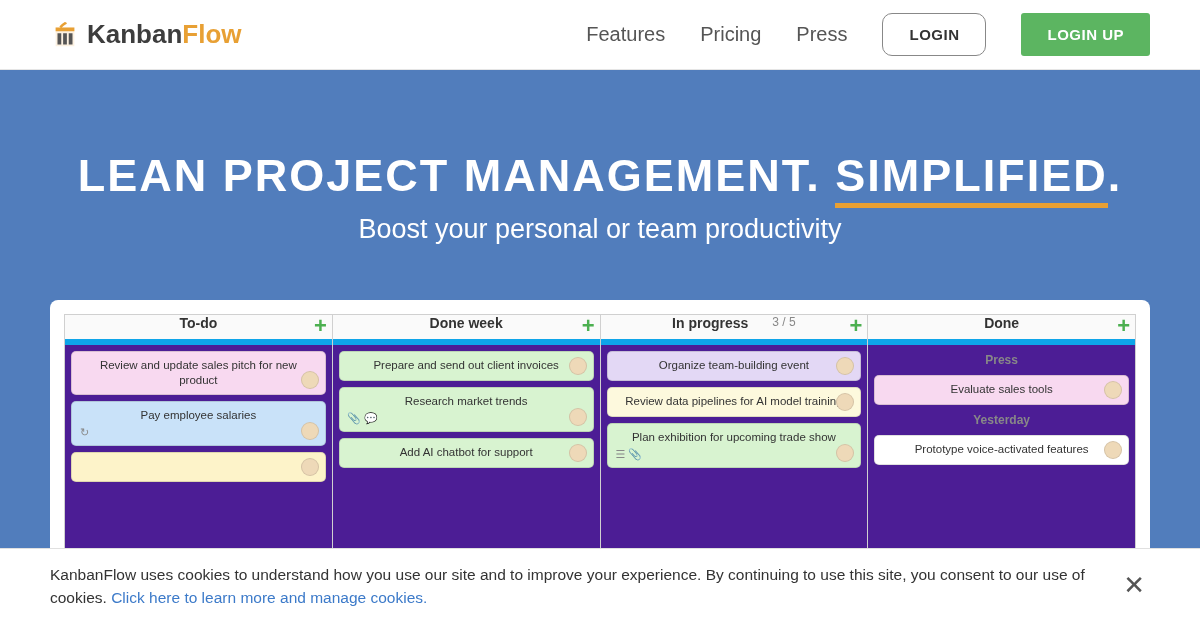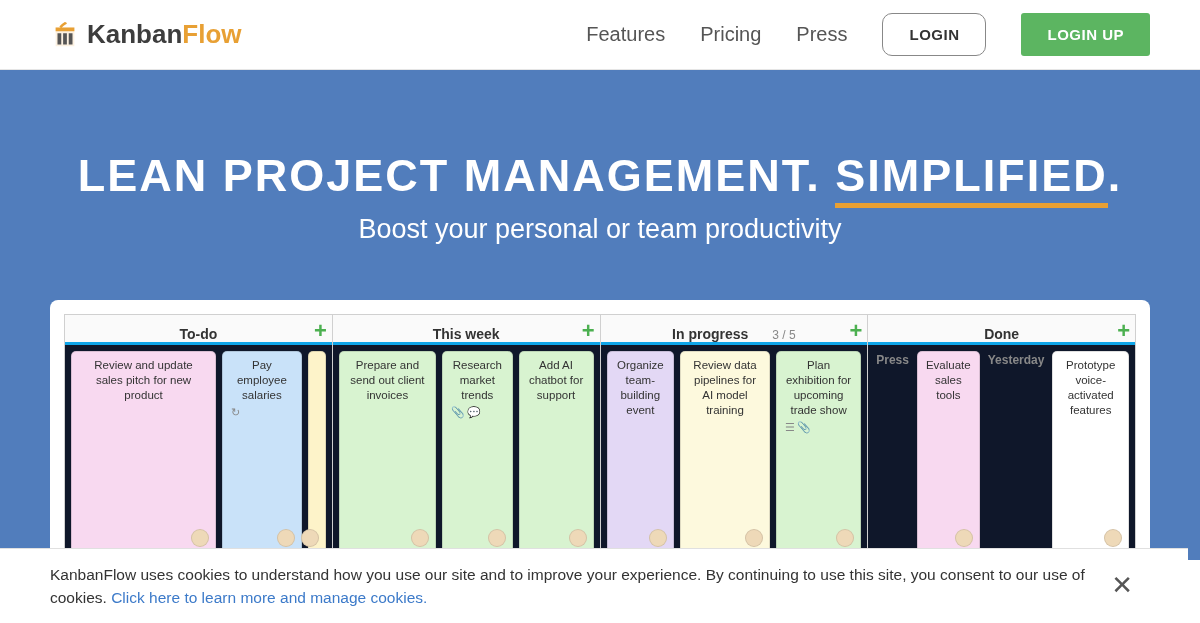--- a/index.html
+++ b/index.html
@@ -14,37 +14,37 @@
 .login-btn{border:1.5px solid #888;background:#fff;color:#333;font-size:15px;font-weight:700;padding:12px 26px;cursor:pointer;border-radius:10px;letter-spacing:.5px}
 .signup-btn{background:#5cb561;color:#fff;border:none;font-size:15px;font-weight:700;padding:13px 26px;cursor:pointer;border-radius:3px;letter-spacing:.5px}
 .hero{background:#517dbc;padding:80px 0 0 0;text-align:center;height:490px;position:relative}
 .hero h1{color:#fff;font-size:45px;font-weight:700;letter-spacing:2px;margin-bottom:12px}
 .hero h1 .simplified{border-bottom:5px solid #e8a034;padding-bottom:2px}
 .hero .sub{color:#fff;font-size:27px;font-weight:500}
 .board-frame{background:#fff;margin:55px 50px 0 50px;border-radius:8px 8px 0 0;padding:14px 14px 0 14px;height:260px;overflow:hidden}
 .board{background:#f0f0f0;border:1px solid #d0d0d0;height:100%;display:flex}
 .col{flex:1;border-right:1px solid #d0d0d0;display:flex;flex-direction:column}
 .col:last-child{border-right:none}
-.col-head{height:30px;background:#fafafa;border-bottom:3px solid #0ea5e9;display:flex;align-items:flex-end;justify-content:center;position:relative;font-size:14px;font-weight:600;color:#333}
+.col-head{height:30px;background:#fafafa;border-bottom:6px solid #0ea5e9;display:flex;align-items:flex-start;justify-content:center;position:relative;font-size:14px;font-weight:600;color:#333}
 .col-head .wip{font-weight:400;color:#888;font-size:12px;margin-left:24px}
 .plus-icon{position:absolute;right:5px;color:#4cb050;font-size:22px;font-weight:700;cursor:pointer;line-height:1}
-.col-body{padding:6px;display:flex;flex-direction:row;gap:6px;background:#0f172a;flex:1}
+.col-body{padding:6px;display:flex;flex-direction:column;gap:6px;background:#4c1d95;flex:1}
 .subhead{font-size:12px;color:#888;font-weight:600;padding:2px 2px}
 .card{border-radius:5px;padding:6px 8px;font-size:11.5px;color:#333;border:1px solid rgba(0,0,0,.12);position:relative;min-height:30px;display:flex;flex-direction:column;gap:3px}
 .card .title{line-height:1.3}
 .card .avatar{position:absolute;right:6px;bottom:5px;width:18px;height:18px;border-radius:50%;background:#eed9b8;border:1px solid rgba(0,0,0,.1)}
 .card .meta{display:flex;gap:5px;color:#888;font-size:11px}
 .pink{background:#f8d9f0}
 .blue{background:#c9e2f9}
 .yellow{background:#fdf3c9}
 .green{background:#d8f3d0}
 .purple{background:#e3d8f5}
 .white{background:#fff}
 .lyellow{background:#fdf9dd}
-.cookie{position:absolute;bottom:0;left:0;right:12px;background:#fff;border-top:1px solid #e0e0e0;padding:14px 50px;display:flex;align-items:center;justify-content:space-between;gap:20px}
+.cookie{position:absolute;bottom:0;left:0;right:0;background:#fff;border-top:1px solid #e0e0e0;padding:14px 50px;display:flex;align-items:center;justify-content:space-between;gap:20px}
 .cookie-text{font-size:15.5px;color:#333;line-height:1.5}
 .cookie-text a{color:#3c7ac9;text-decoration:none;cursor:pointer}
 .cookie-close{font-size:26px;color:#555;cursor:pointer;padding:5px;flex-shrink:0}
 </style>
 </head>
 <body>
 
 <div class="header">
   <div class="logo">
     <svg class="logo-icon" viewBox="0 0 32 32">
@@ -87,21 +87,21 @@
               <div class="avatar"></div>
             </div>
           <div class="card yellow">
               <div class="avatar"></div>
             </div>
         </div>
       </div>
 
       <div class="col">
         <div class="col-head">
-          <span>This week</span>
+          <span>Done week</span>
           <span class="plus-icon">+</span>
         </div>
         <div class="col-body">
           <div class="card green">
               <div class="title">Prepare and send out client invoices</div>
               <div class="avatar"></div>
             </div>
           <div class="card green">
               <div class="title">Research market trends</div>
               <div class="meta">📎 💬</div>

